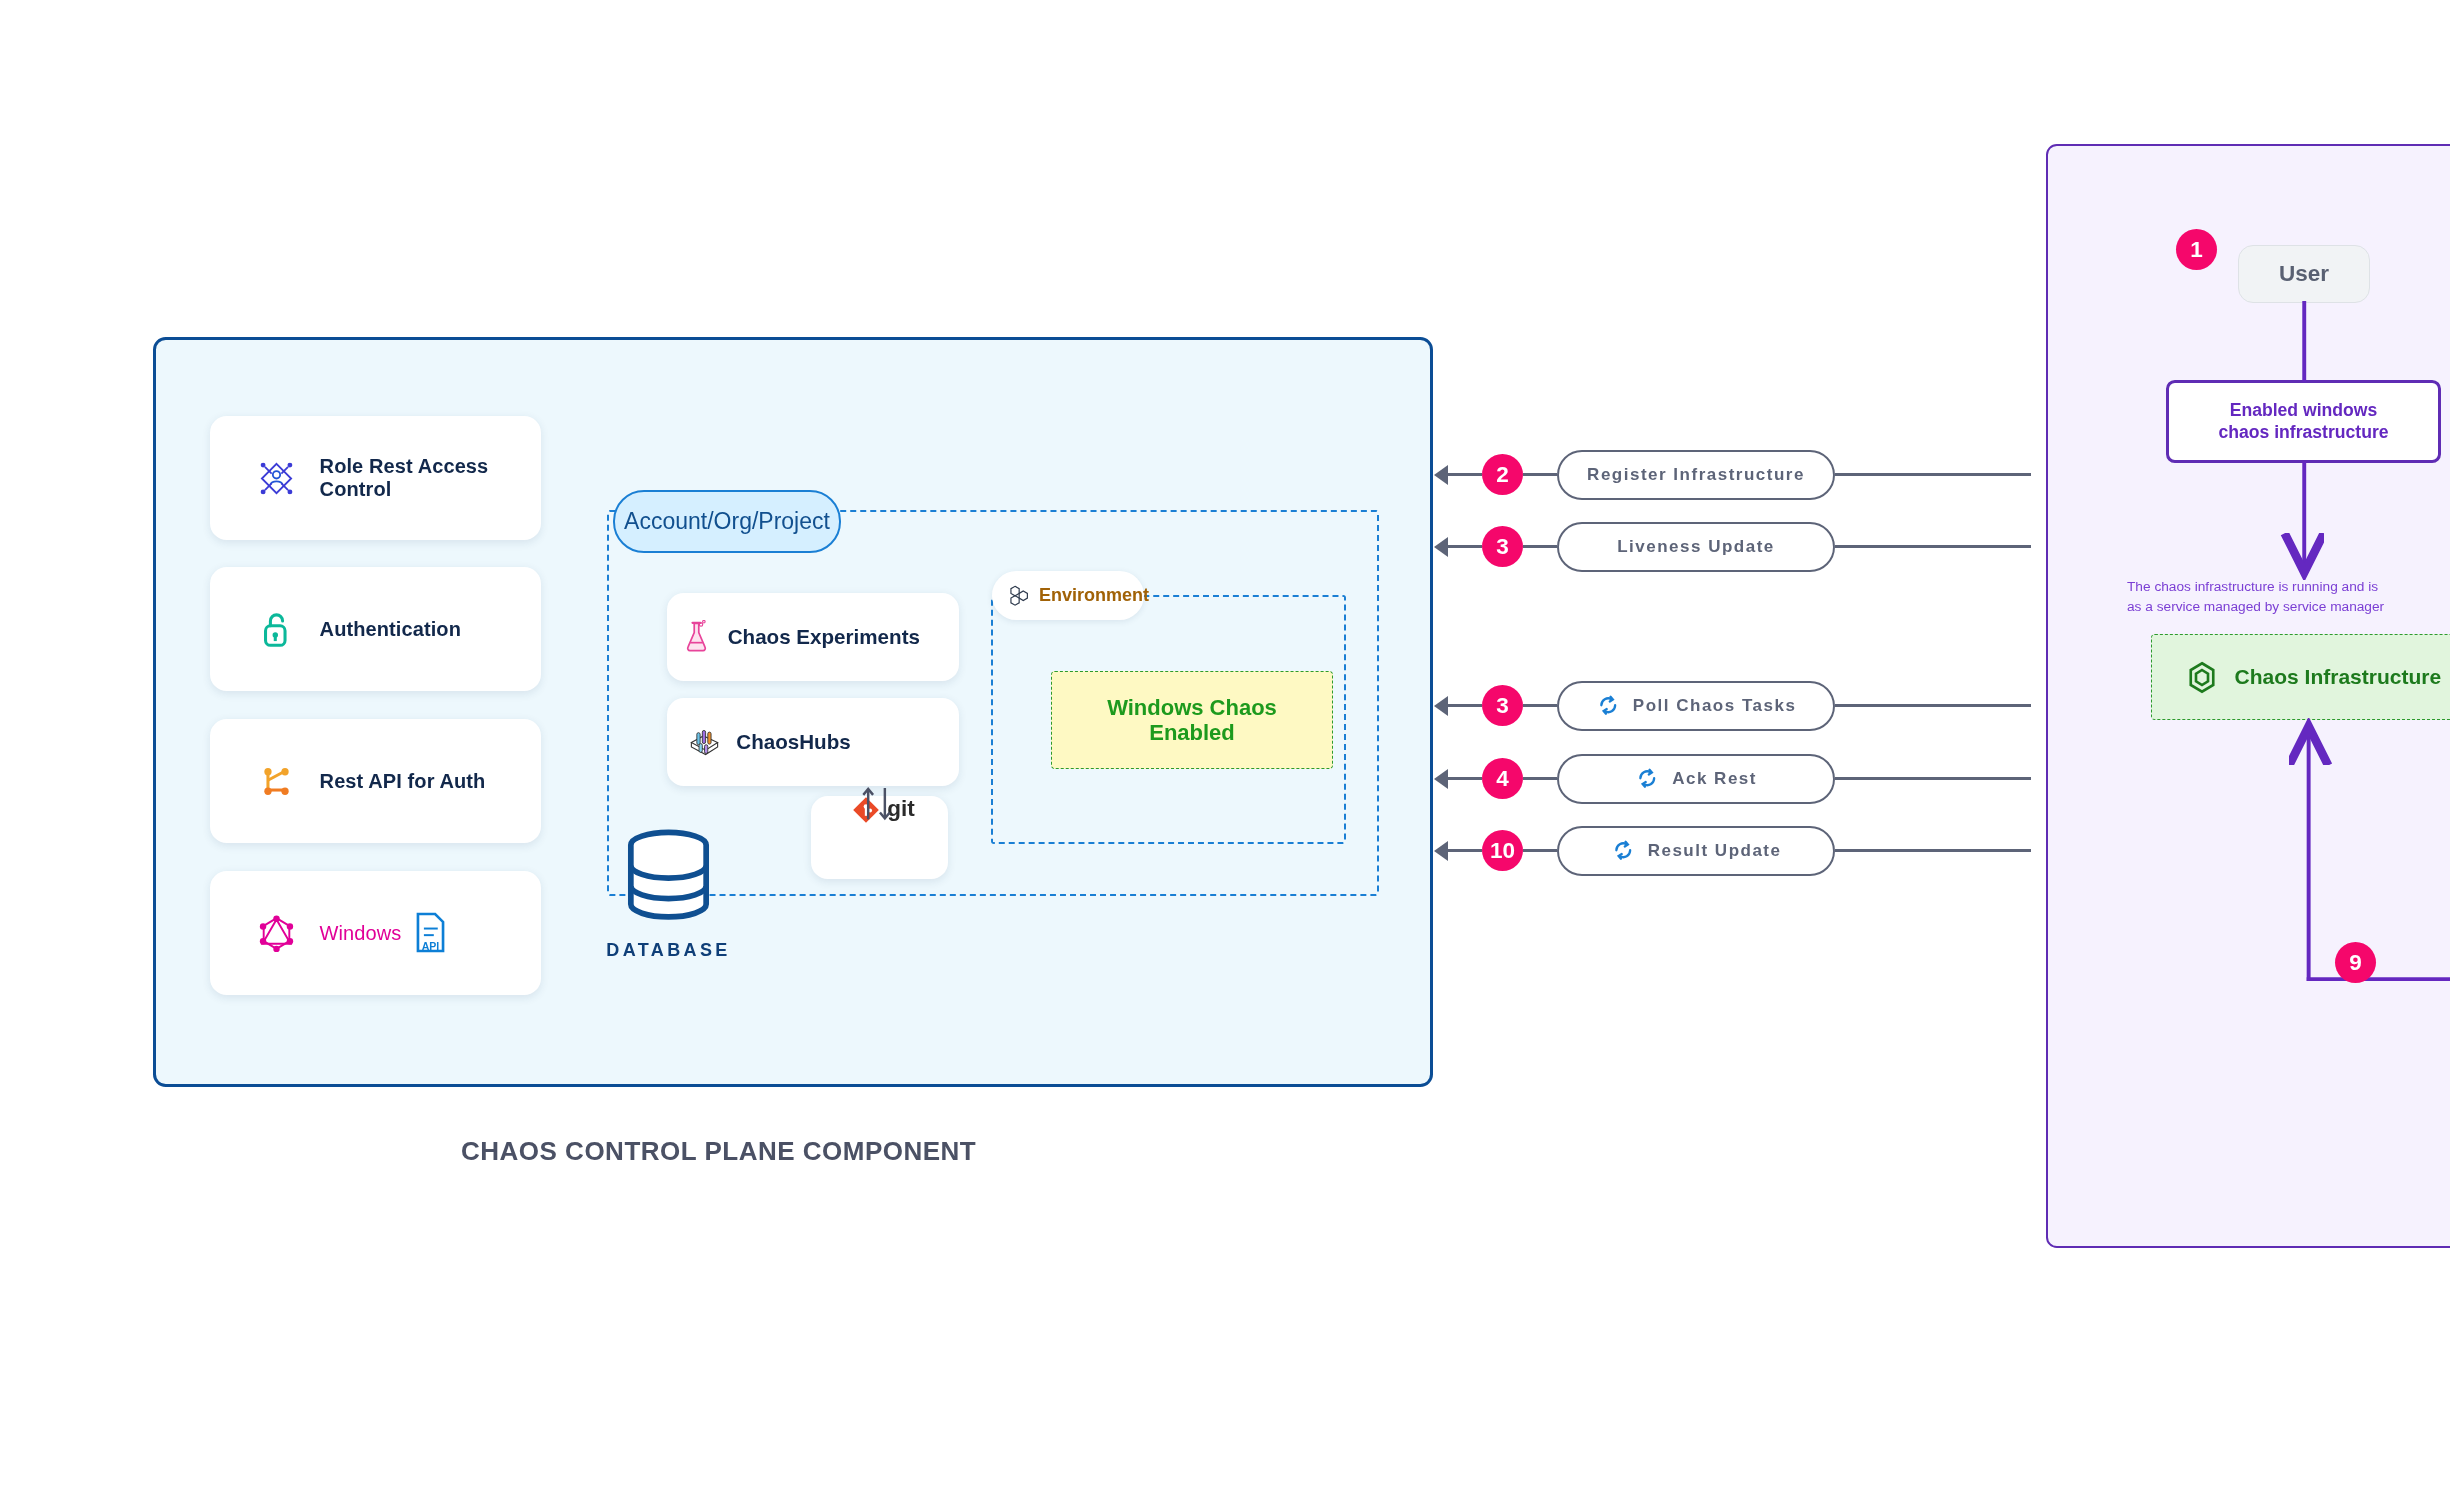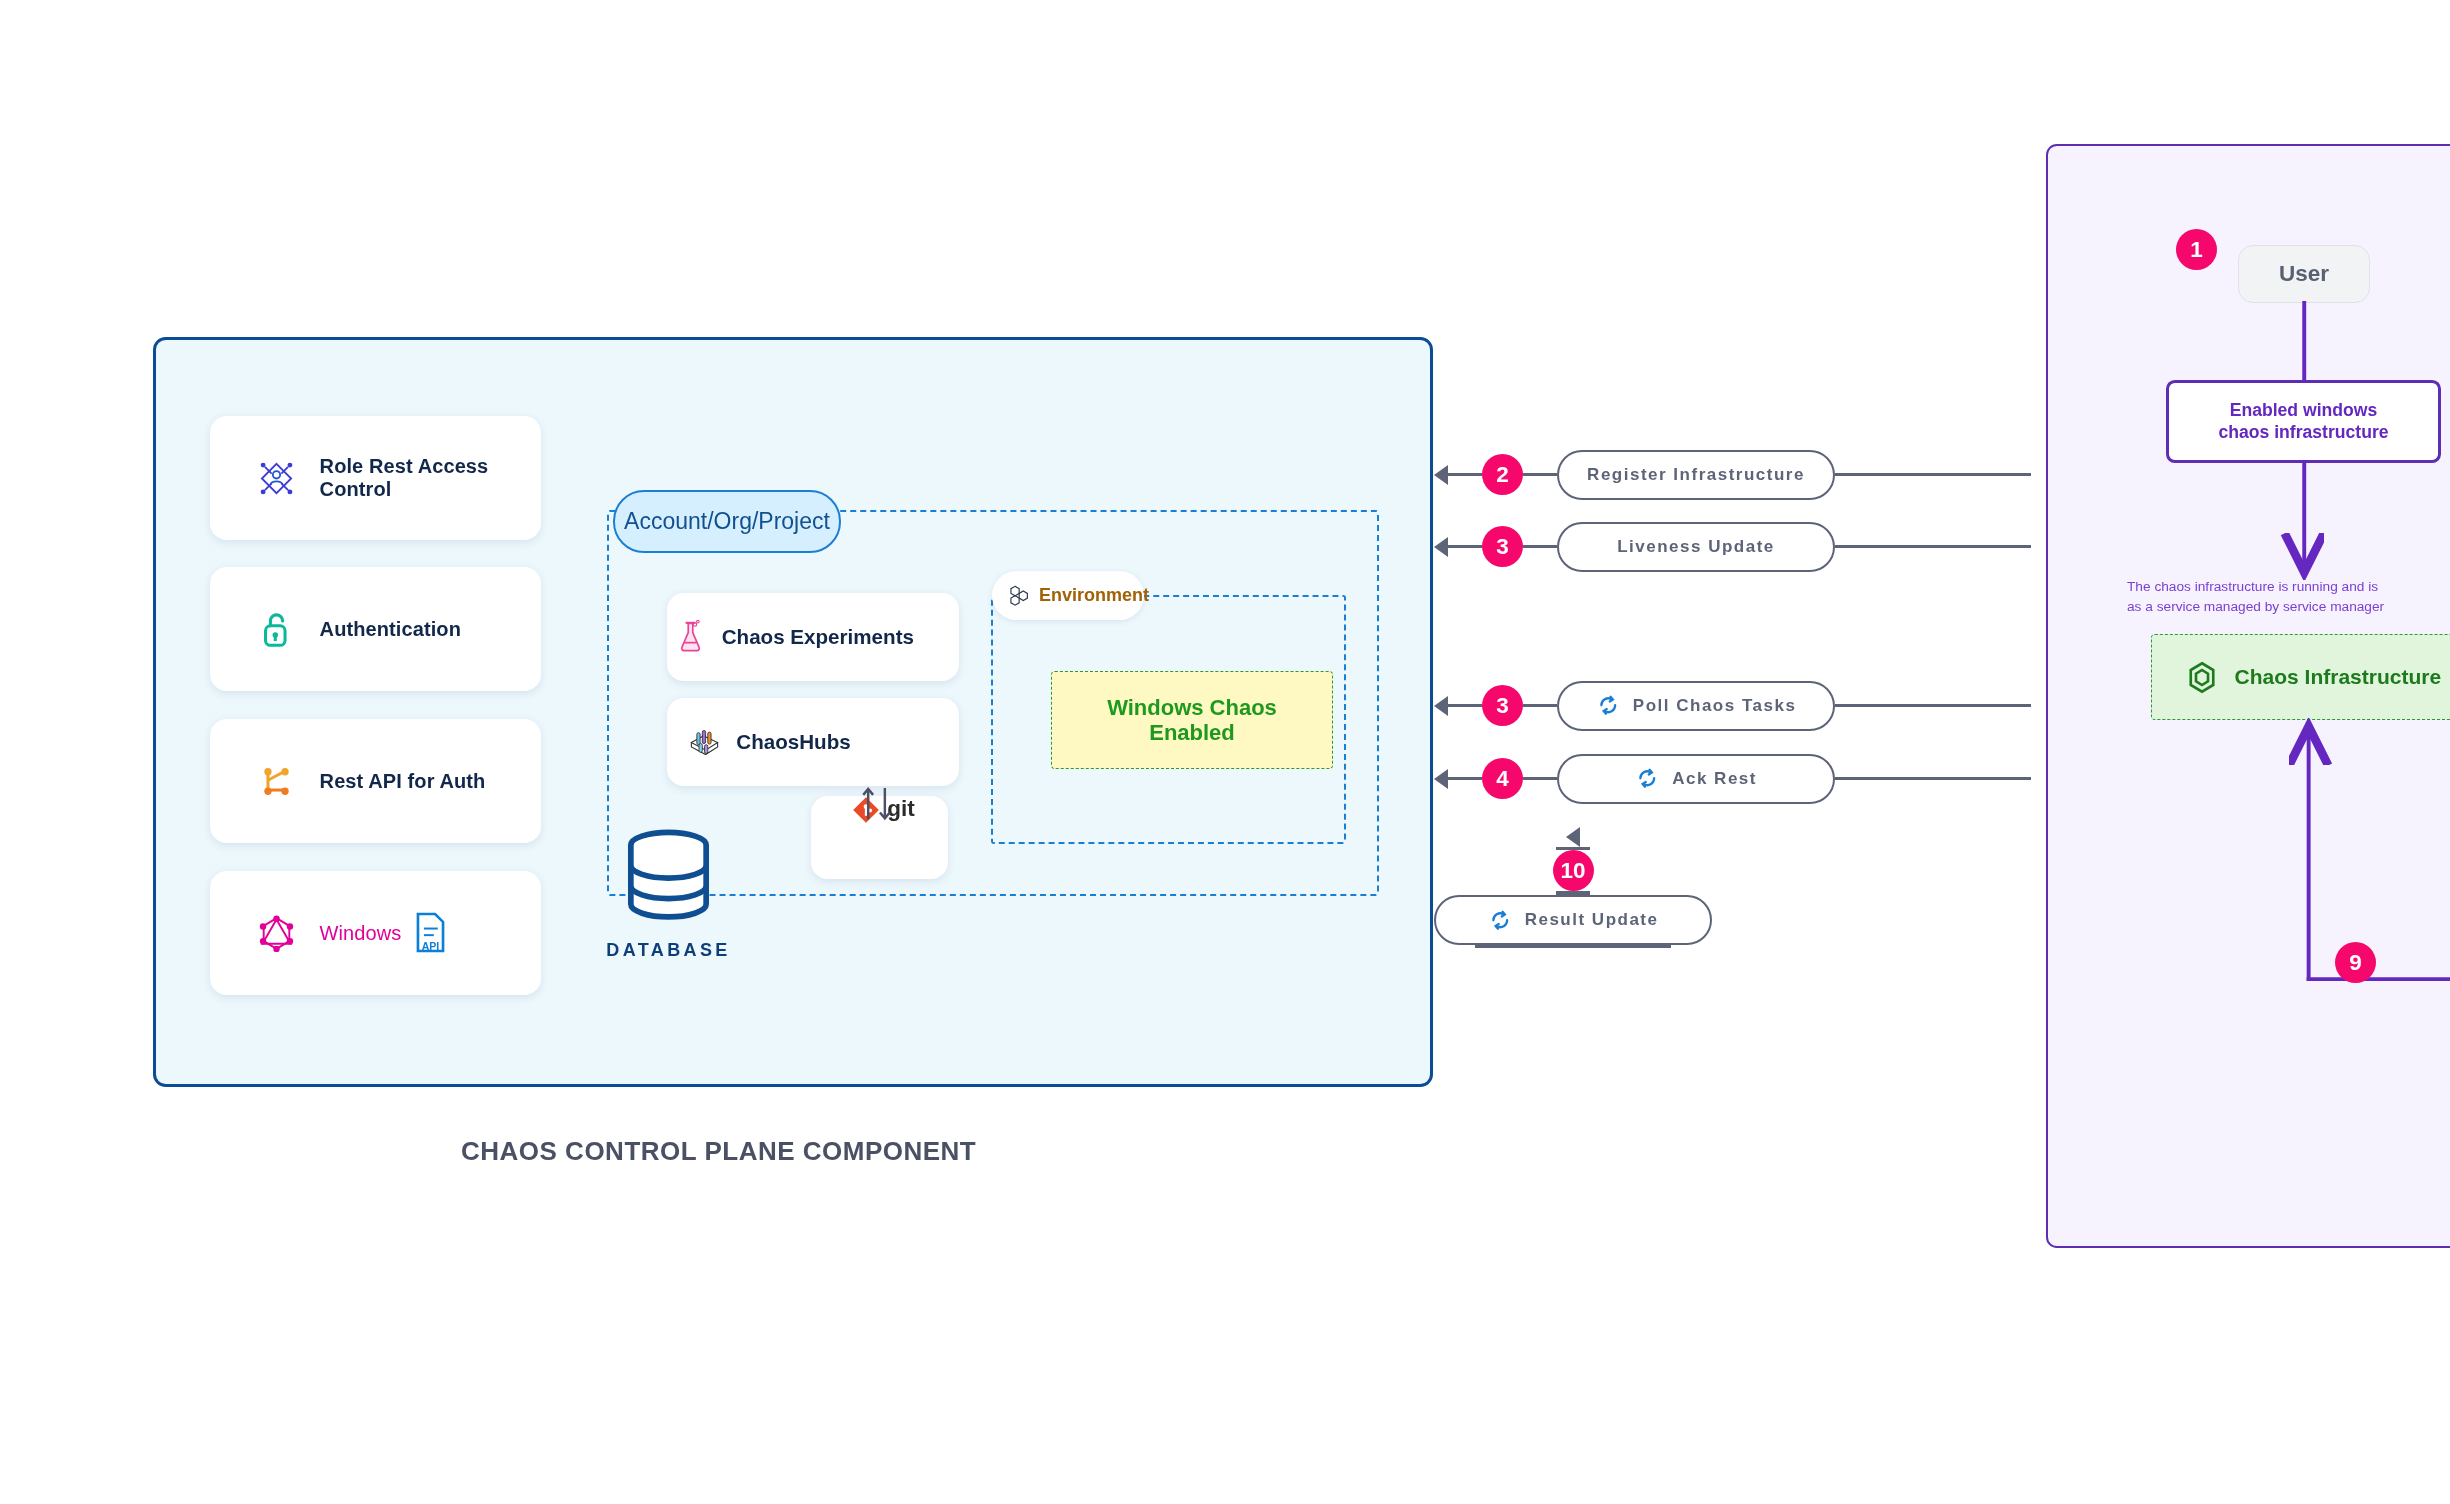--- a/index.html
+++ b/index.html
@@ -172,21 +172,21 @@
       <text x="25" y="58" font-size="16" font-weight="bold" fill="#0d7fd6" text-anchor="middle" font-family="Liberation Sans, sans-serif">API</text>
     </svg>
   </span>
 </div>
 
 <div class="abs" id="aop-dashed"></div>
 <div class="abs" id="aop-pill">
   <span>Account/Org/Project</span>
 </div>
 
-<div class="abs feat-card" id="card-exp" style="padding-left:5px;">
+<div class="abs feat-card" id="card-exp" style="padding-left:11px;">
   <span class="inner-ic">
     <svg width="29" height="34" viewBox="0 0 44 60">
       <path d="M18 6v16L7 48a4 4 0 0 0 3.6 6h22.8a4 4 0 0 0 3.6-6L26 22V6z" fill="#fde3ef" stroke="#e8449a" stroke-width="3"></path>
       <path d="M11 40h22" stroke="#e8449a" stroke-width="3"></path>
       <line x1="15" y1="5" x2="29" y2="5" stroke="#e8449a" stroke-width="4" stroke-linecap="round"></line>
       <circle cx="30" cy="8" r="3" fill="none" stroke="#e8449a" stroke-width="2"></circle>
       <circle cx="35" cy="3" r="2.2" fill="none" stroke="#e8449a" stroke-width="2"></circle>
     </svg>
   </span>
   <span class="inner-label">Chaos Experiments</span>
@@ -317,21 +317,21 @@
         <path d="M7 16A9 9 0 0 1 20.5 8.2"></path>
             <polyline points="19,5 22,8.5 18,11"></polyline>
           </g>
         </svg>
     </span>
     <span class="lbl">Ack Rest</span>
   </span>
   <span class="conn-line-l" style="width:196px;"></span>
 </div>
 
-<div class="conn-row" style="left:1434px;top:827px;flex-direction:column;">
+<div class="conn-row" style="left:1434px;top:827px;">
   <span class="conn-arrow"></span>
   <span class="conn-line-l" style="width:34px;"></span>
   <span class="badge">10</span>
   <span class="conn-line-l" style="width:34px;"></span>
   <span class="conn-pill" style="width:274px;">
     <span class="sync-ic">
       <svg width="24.5" height="24.5" viewBox="0 0 32 32">
           <g fill="none" stroke="#1a7fd4" stroke-width="3" stroke-linecap="round">
         <path d="M25 16a9 9 0 0 1-13.5 7.8"></path>
             <polyline points="13,27 10,23.5 14,21"></polyline>

